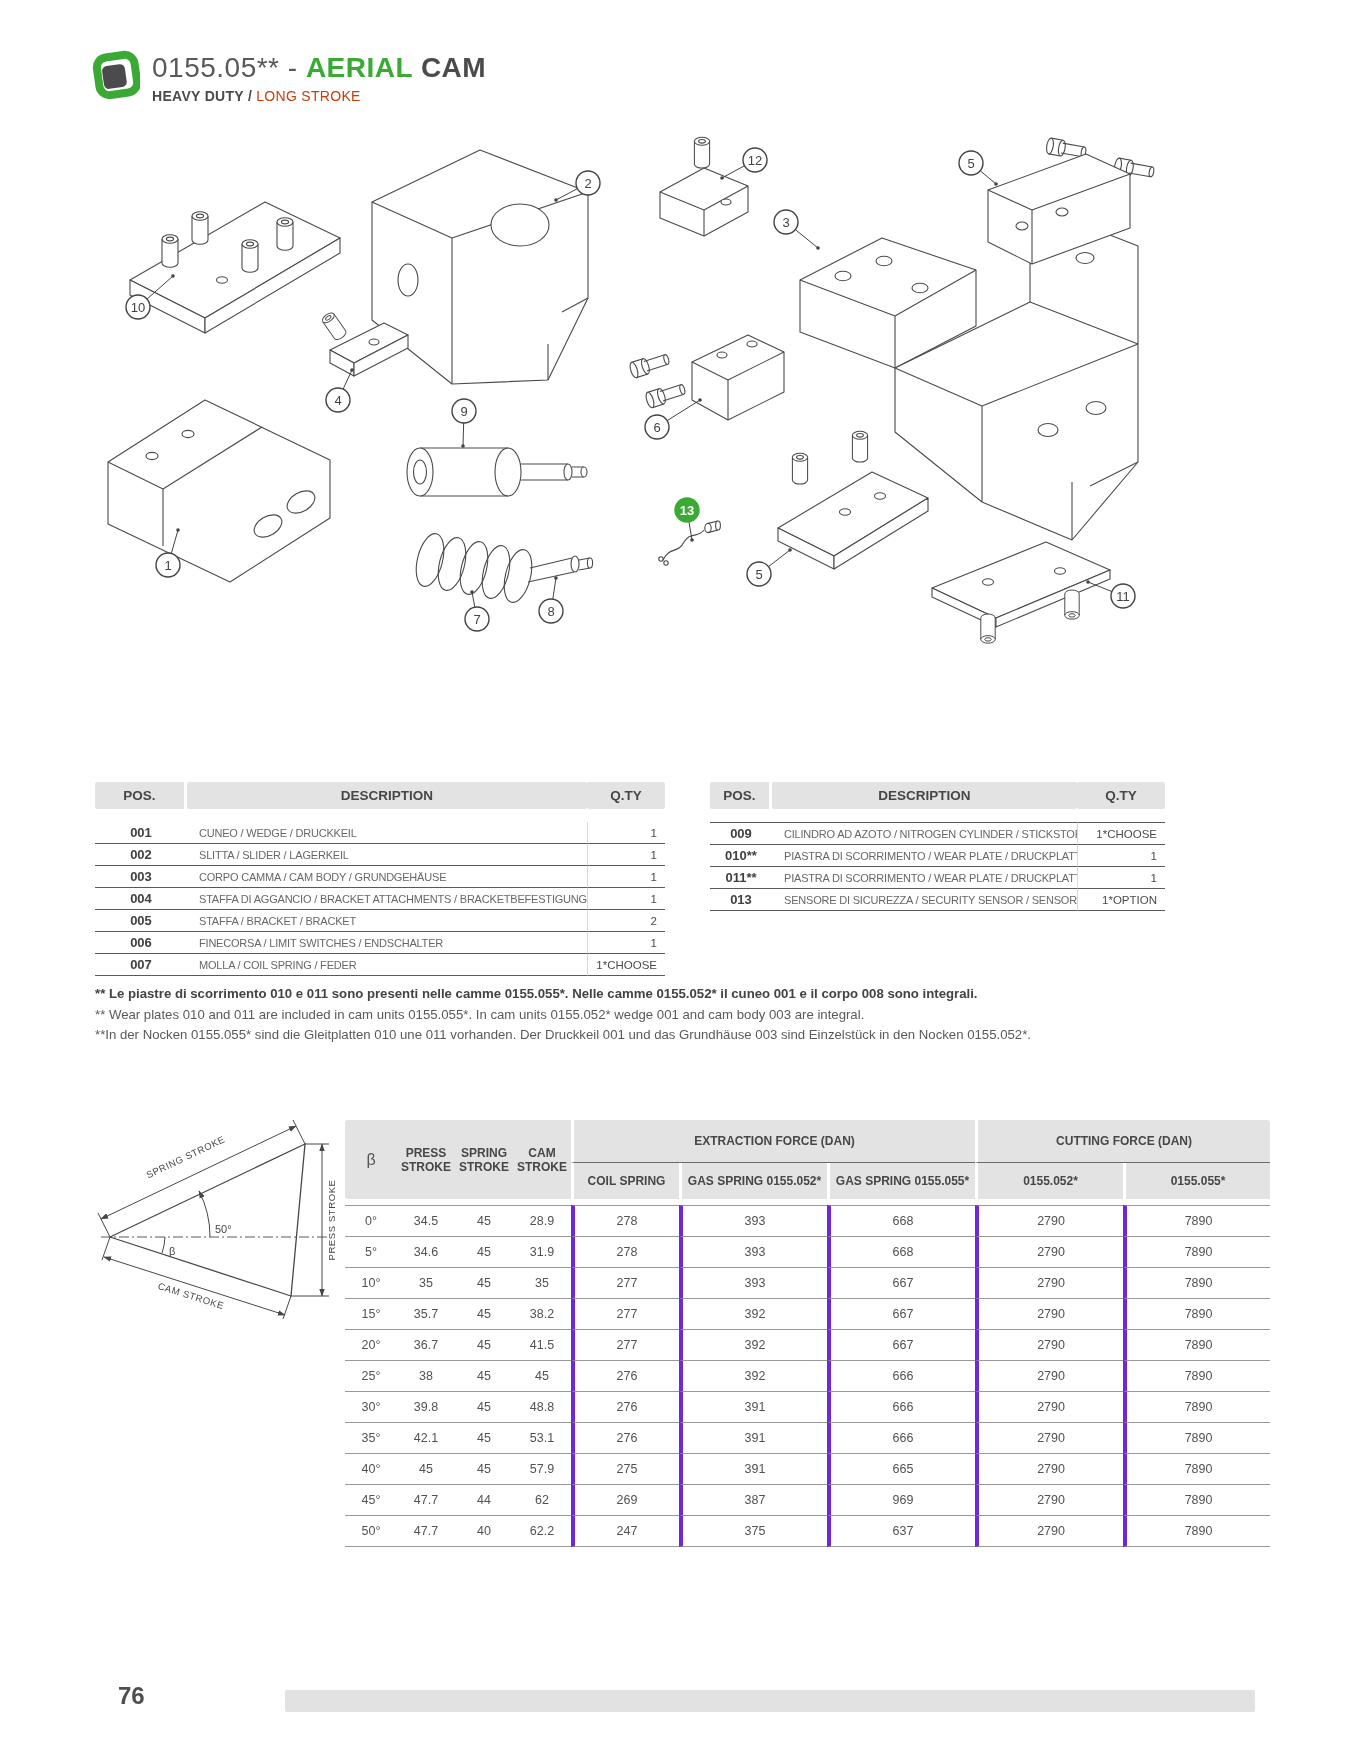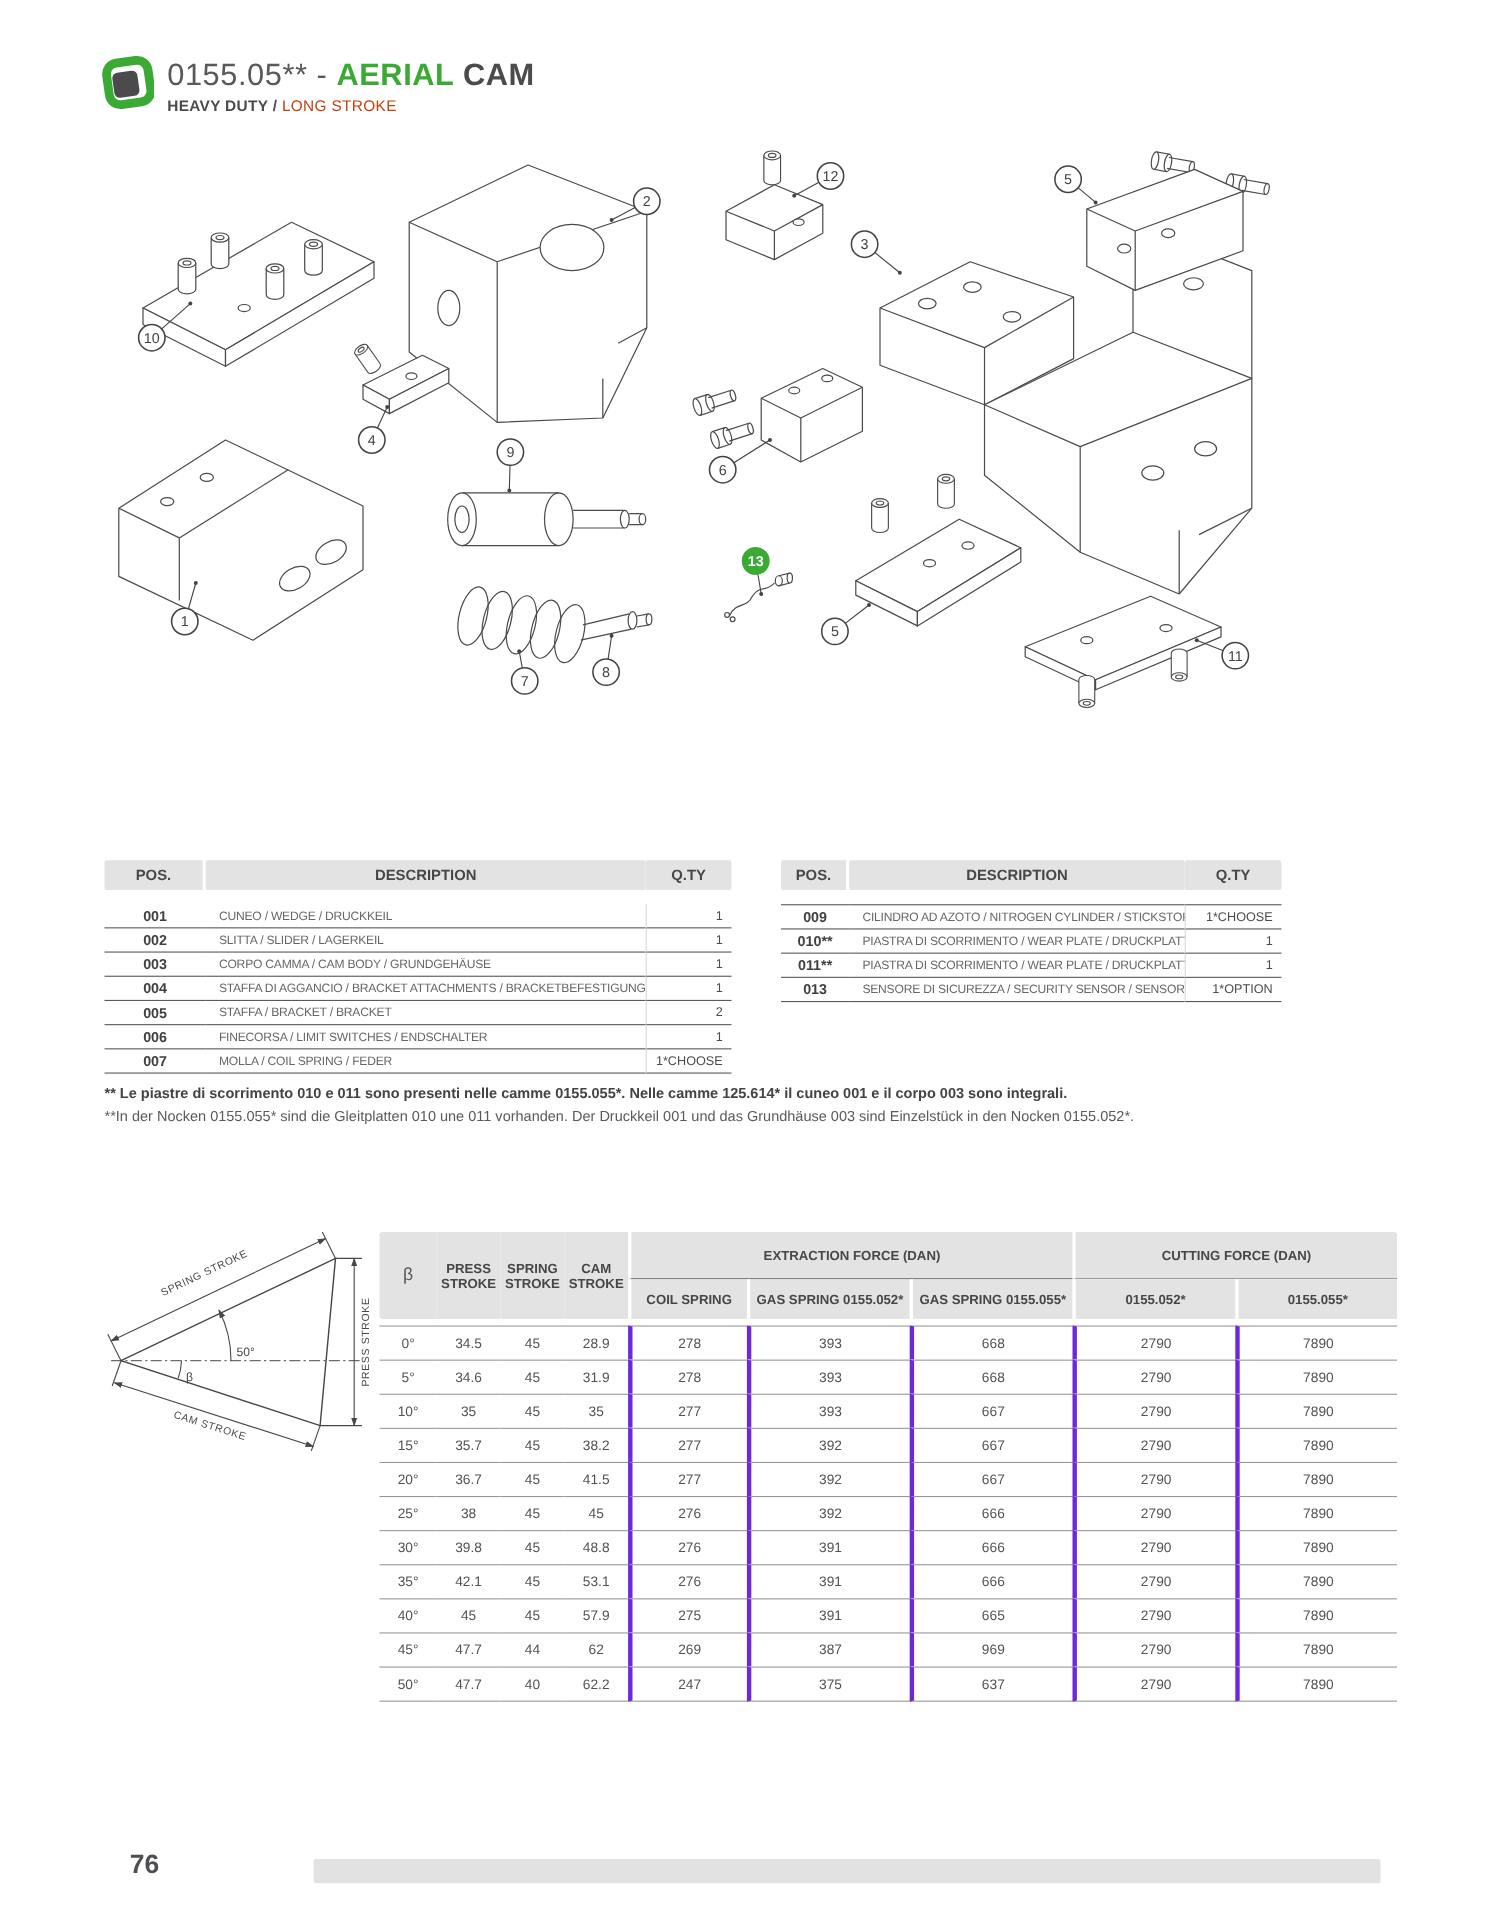--- a/index.html
+++ b/index.html
@@ -423,21 +423,22 @@
         </tr>
         <tr>
           <td class="c-pos">013</td>
           <td class="c-desc">SENSORE DI SICUREZZA / SECURITY SENSOR / SENSOR FÜR SICHERHEIT</td>
           <td class="c-qty">1*OPTION</td>
         </tr>
       </tbody>
   </table>
 
   <div class="notes">
-    <p class="n-bold">** Le piastre di scorrimento 010 e 011 sono presenti nelle camme 0155.055*. Nelle camme 125.614* il cuneo 001 e il corpo 003 sono integrali.</p>
+    <p class="n-bold">** Le piastre di scorrimento 010 e 011 sono presenti nelle camme 0155.055*. Nelle camme 0155.052* il cuneo 001 e il corpo 008 sono integrali.</p>
+    <p>** Wear plates 010 and 011 are included in cam units 0155.055*. In cam units 0155.052* wedge 001 and cam body 003 are integral.</p>
     <p>**In der Nocken 0155.055* sind die Gleitplatten 010 une 011 vorhanden. Der Druckkeil 001 und das Grundhäuse 003 sind Einzelstück in den Nocken 0155.052*.</p>
   </div>
 
   <svg class="stroke-diagram" width="250" height="270" viewBox="0 0 250 270">
     <line class="cline" x1="6" y1="185" x2="232" y2="185"></line>
     <path class="tri" d="M15,185 L210,92 L196,244 Z"></path>
 
     <path class="dim" d="M104,139 A100,100 0 0 1 115,185" marker-start="url(#arr)"></path>
     <text class="alab" x="120" y="181">50°</text>
 

